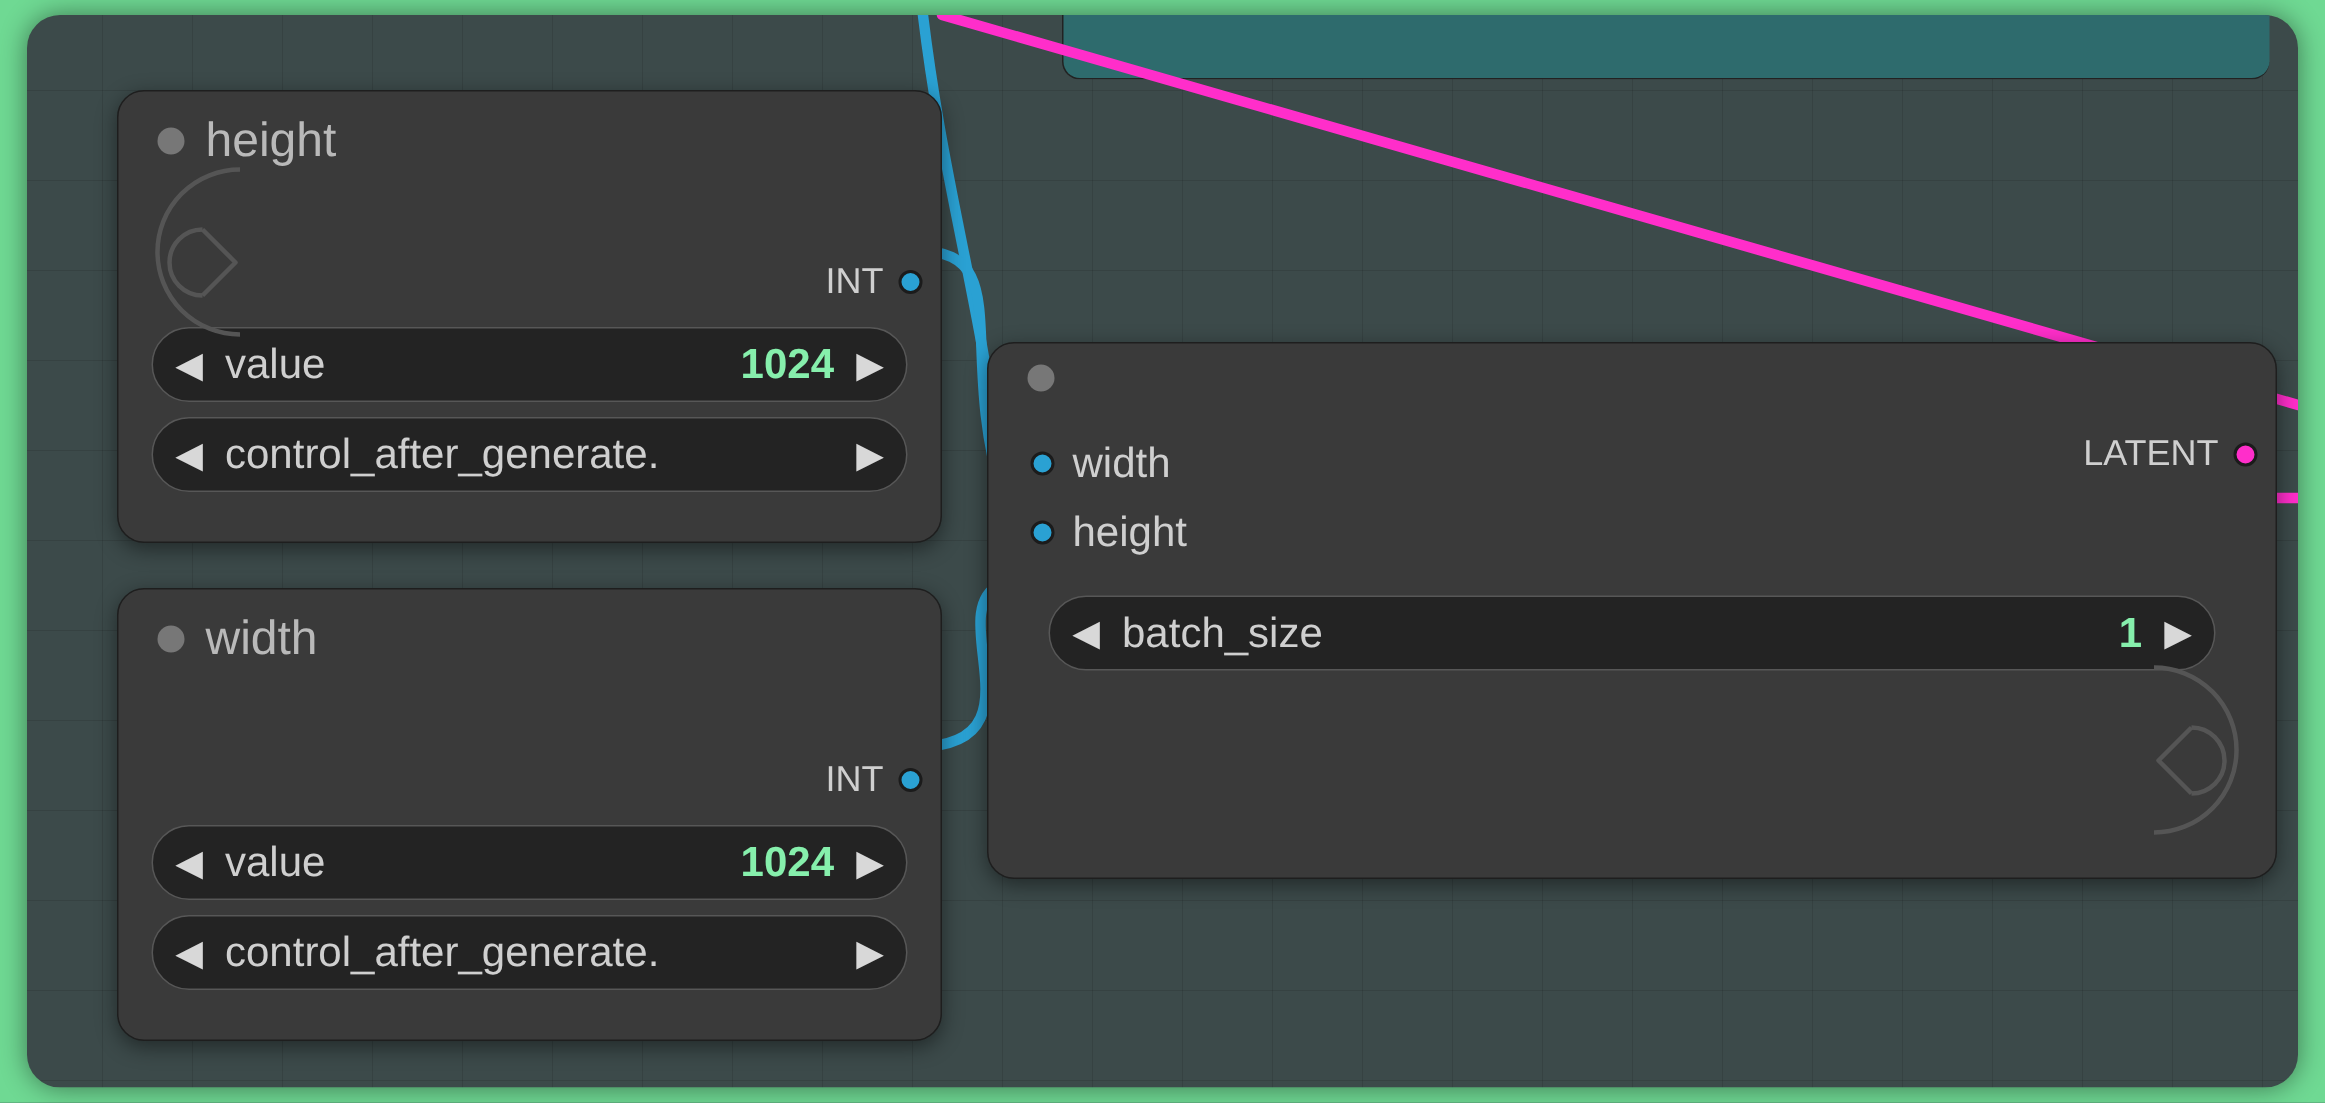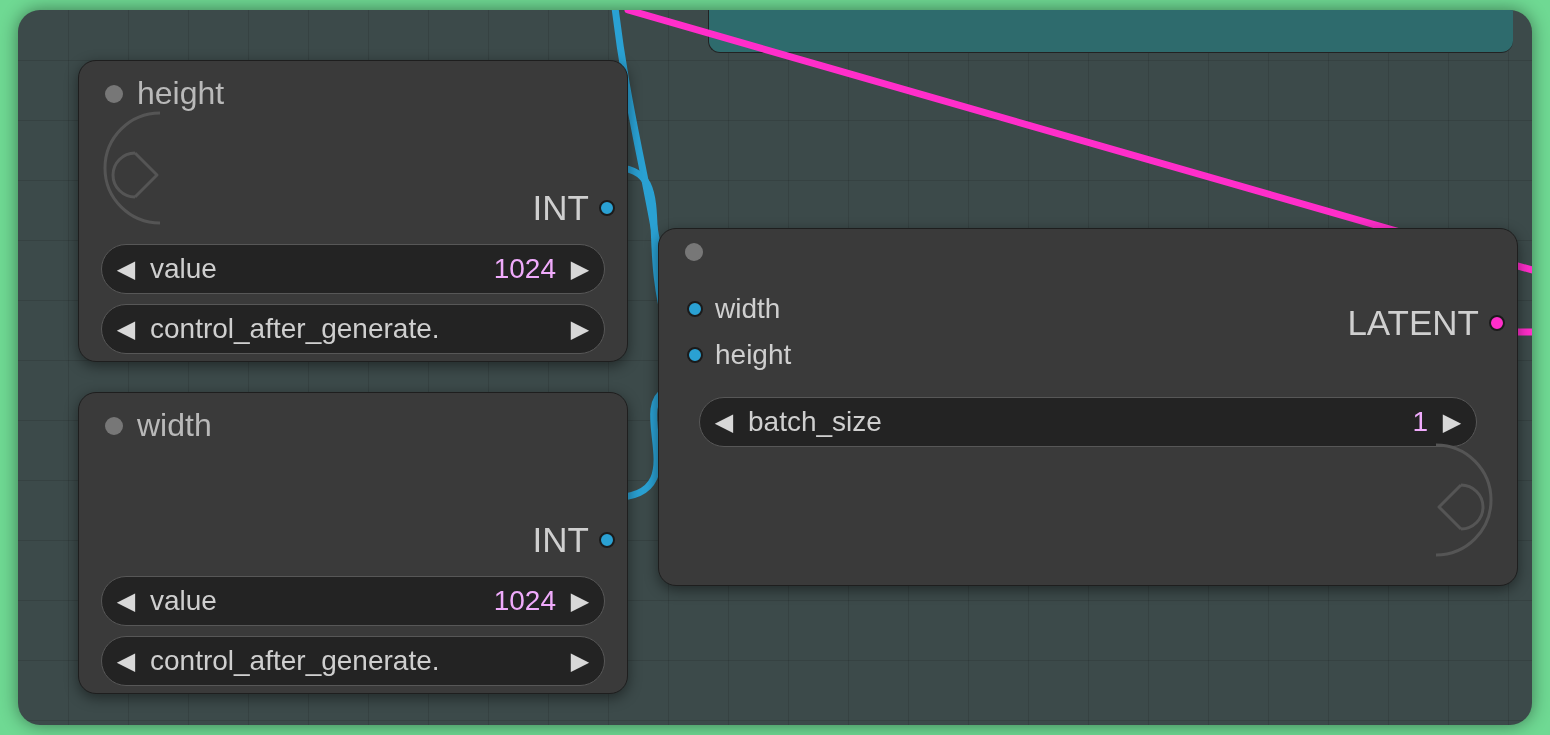--- a/index.html
+++ b/index.html
@@ -75,22 +75,21 @@
     background: #777;
   }
 
   .output-row {
     display: flex;
     justify-content: flex-end;
     align-items: center;
     gap: 10px;
     padding: 6px 12px;
     color: #cfcfcf;
-    font-size: 35px;
-    margin-top: 14px;
+    font-size: 24px;
   }
 
   .input-row {
     display: flex;
     align-items: center;
     gap: 12px;
     padding: 4px 16px;
     color: #cfcfcf;
     font-size: 28px;
   }
@@ -123,21 +122,21 @@
   .pill .arrow {
     width: 36px;
     text-align: center;
     color: #d8d8d8;
     font-size: 24px;
     user-select: none;
   }
 
   .pill .label { flex: 0 0 auto; padding-left: 6px; white-space: nowrap; overflow: hidden; text-overflow: clip; }
   .pill .spacer { flex: 1; }
-  .pill .value { padding-right: 6px; color: #f0abfc; }
+  .pill .value { padding-right: 6px; color: #86efac; font-weight: bold; }
 
   
   #node-height { left: 60px;  top: 50px;  width: 548px; height: 300px; }
   #node-width  { left: 60px;  top: 382px; width: 548px; height: 300px; }
   #node-latent { left: 640px; top: 218px; width: 858px; height: 356px; }
 
   .inputs-and-output {
      display:flex;
      justify-content:space-between;
      padding: 6px 12px;

